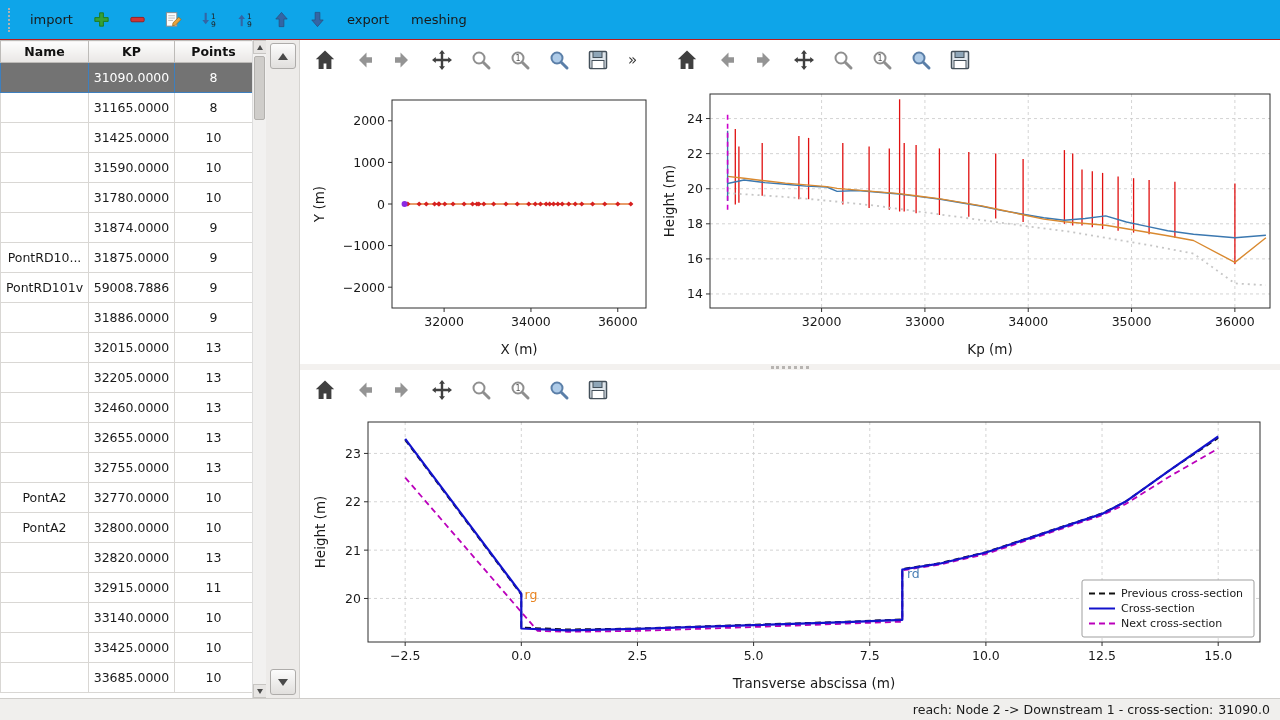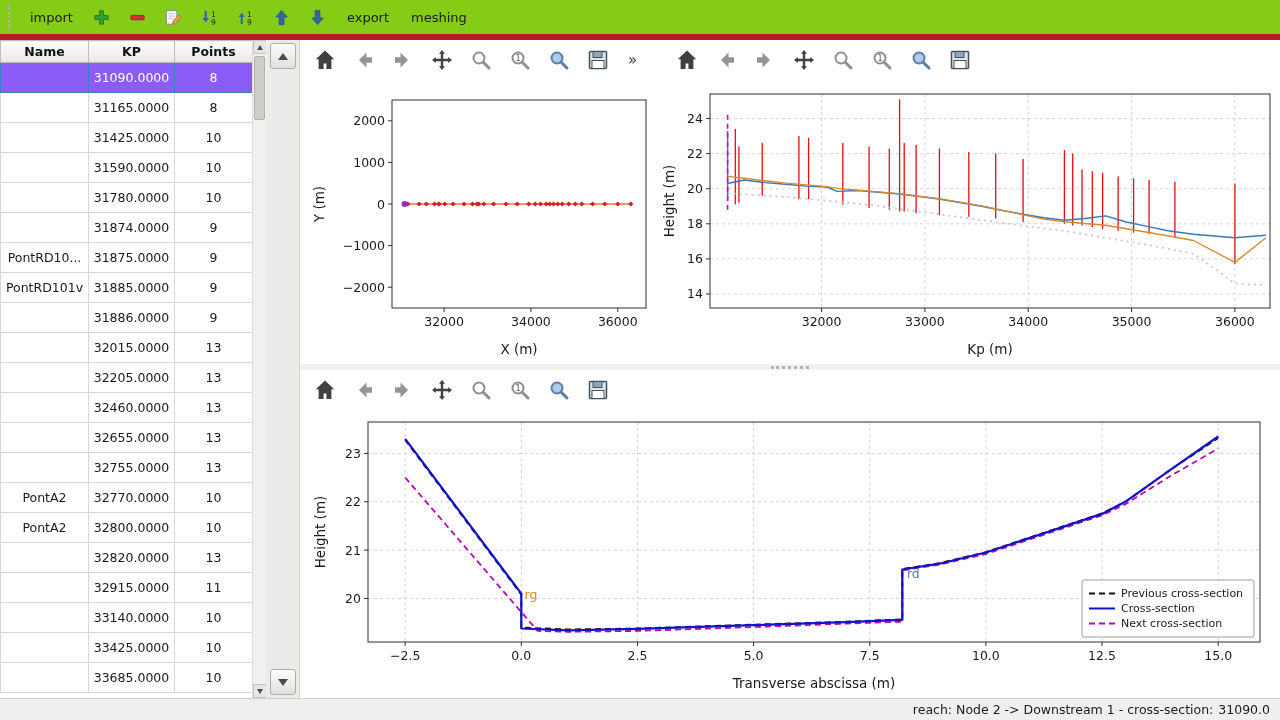--- a/index.html
+++ b/index.html
@@ -1,39 +1,39 @@
 <!DOCTYPE html>
 <html><head>
 <meta charset="utf-8">
 <style>
   *{box-sizing:border-box;margin:0;padding:0}
   html,body{width:1280px;height:720px;overflow:hidden;background:#fff;
     font-family:"DejaVu Sans","Liberation Sans",sans-serif;}
   .app{width:1280px;height:720px;display:flex;flex-direction:column}
 
   
-  .toolbar-top{flex:0 0 40px;background:#84cc16;border-bottom:6px solid #b91c1c;
+  .toolbar-top{flex:0 0 40px;background:#0ea5e9;border-bottom:1px solid #b91c1c;
     display:flex;align-items:center;gap:10px;padding:0 8px}
   .grip{width:4px;height:24px;border-left:2px dotted #b3b0ad;margin-right:2px}
   .tb-label{font-size:13px;color:#1a1a1a;padding:4px 6px;border-radius:3px;cursor:default}
   .tb-btn{width:26px;height:26px;display:flex;align-items:center;justify-content:center;border-radius:3px}
   .tb-btn svg{width:19px;height:19px}
 
   
   .main{flex:1;display:flex;min-height:0}
 
   
   .left-panel{flex:0 0 300px;display:flex;background:#f1efed;border-right:1px solid #d6d4d1}
   .table-wrap{width:252px;background:#fff;overflow:hidden}
   table{border-collapse:collapse;width:252px;table-layout:fixed;font-size:12.5px}
   th{background:linear-gradient(#fdfdfd,#e9e7e5);border:1px solid #bdbbb8;font-weight:bold;
      height:22px;font-size:12.5px;color:#111}
   td{border:1px solid #d9d7d4;height:30px;text-align:center;color:#1a1a1a;
      overflow:hidden;white-space:nowrap;text-overflow:ellipsis;padding:0 3px;background:#fff}
-  tr.selected td{background:#8b5cf6;color:#fff;border-color:#3d7fbe}
+  tr.selected td{background:#737373;color:#fff;border-color:#3d7fbe}
 
   
   .vscroll{width:14px;background:#f2f1f0;border-left:1px solid #ddd;display:flex;flex-direction:column}
   .sb-btn{width:14px;height:14px;flex:0 0 14px;background:#e7e5e3;border:1px solid #c7c5c2;
      display:flex;align-items:center;justify-content:center}
   .sb-track{flex:1;position:relative}
   .sb-thumb{position:absolute;top:2px;left:1px;width:11px;height:64px;background:#cfcdca;
      border:1px solid #b3b1ae;border-radius:2px}
 
   
@@ -176,21 +176,21 @@
                 <td>31874.0000</td>
                 <td>9</td>
               </tr>
               <tr>
                 <td>PontRD10...</td>
                 <td>31875.0000</td>
                 <td>9</td>
               </tr>
               <tr>
                 <td>PontRD101v</td>
-                <td>31885.0000</td>
+                <td>59008.7886</td>
                 <td>9</td>
               </tr>
               <tr>
                 <td></td>
                 <td>31886.0000</td>
                 <td>9</td>
               </tr>
               <tr>
                 <td></td>
                 <td>32015.0000</td>

